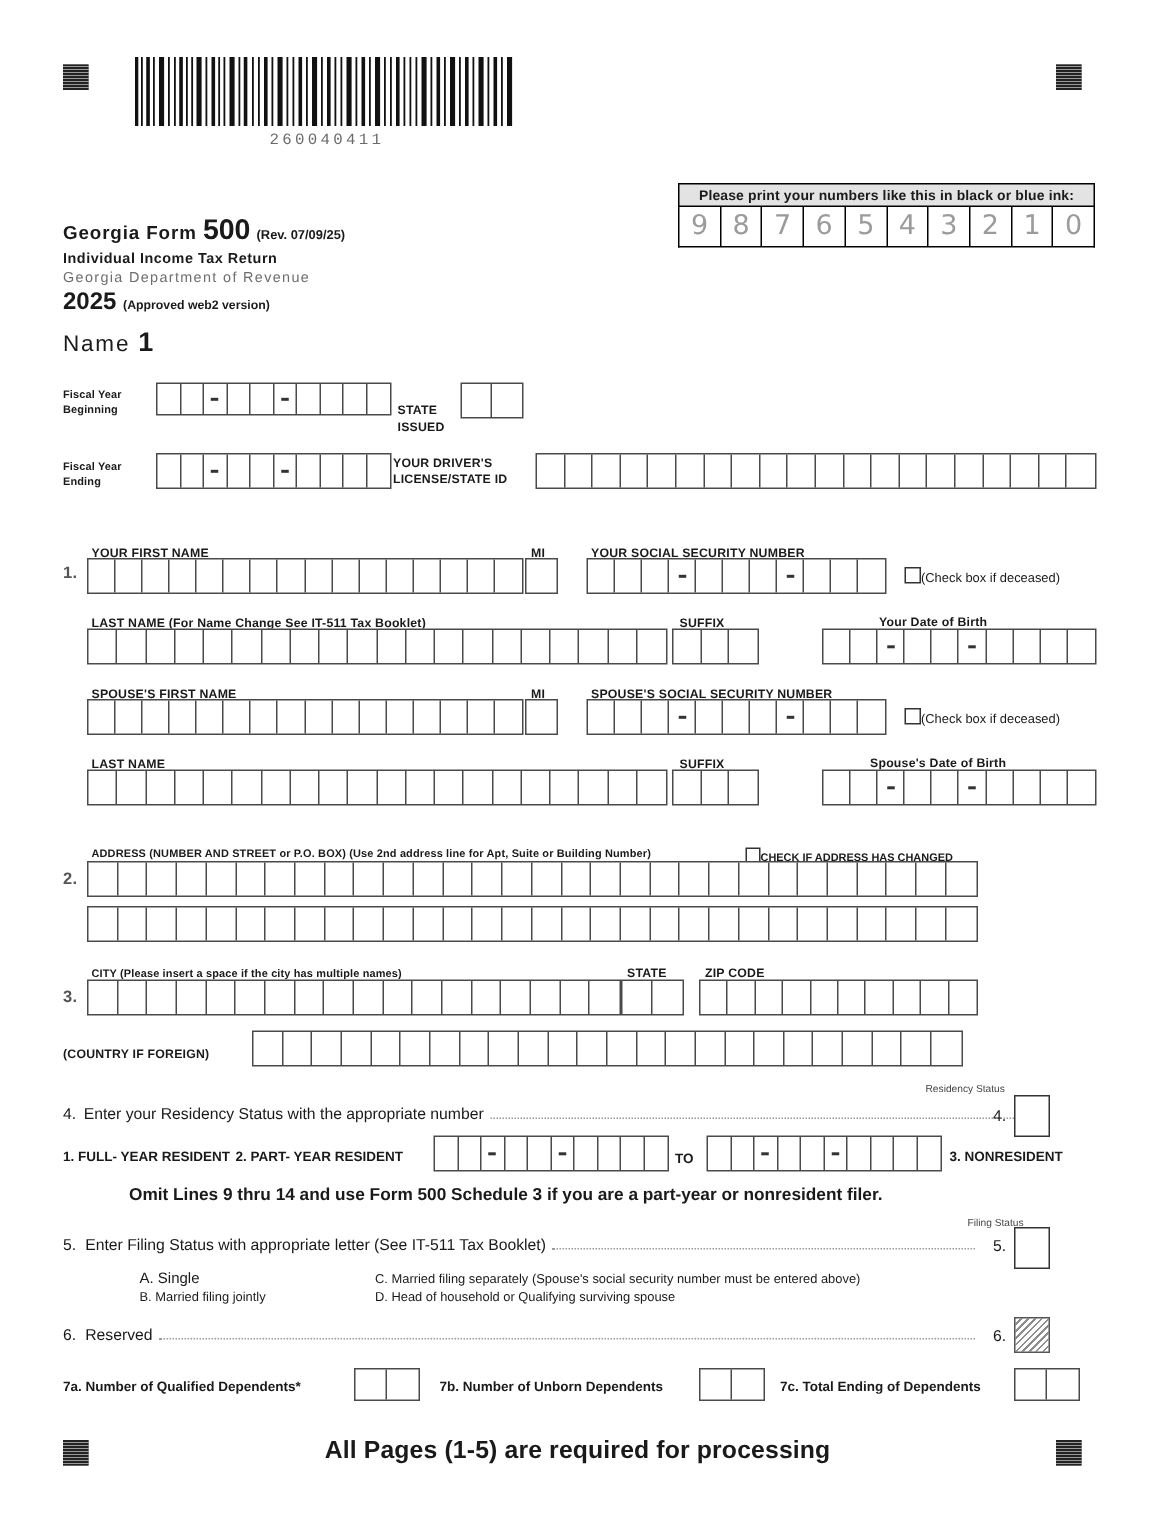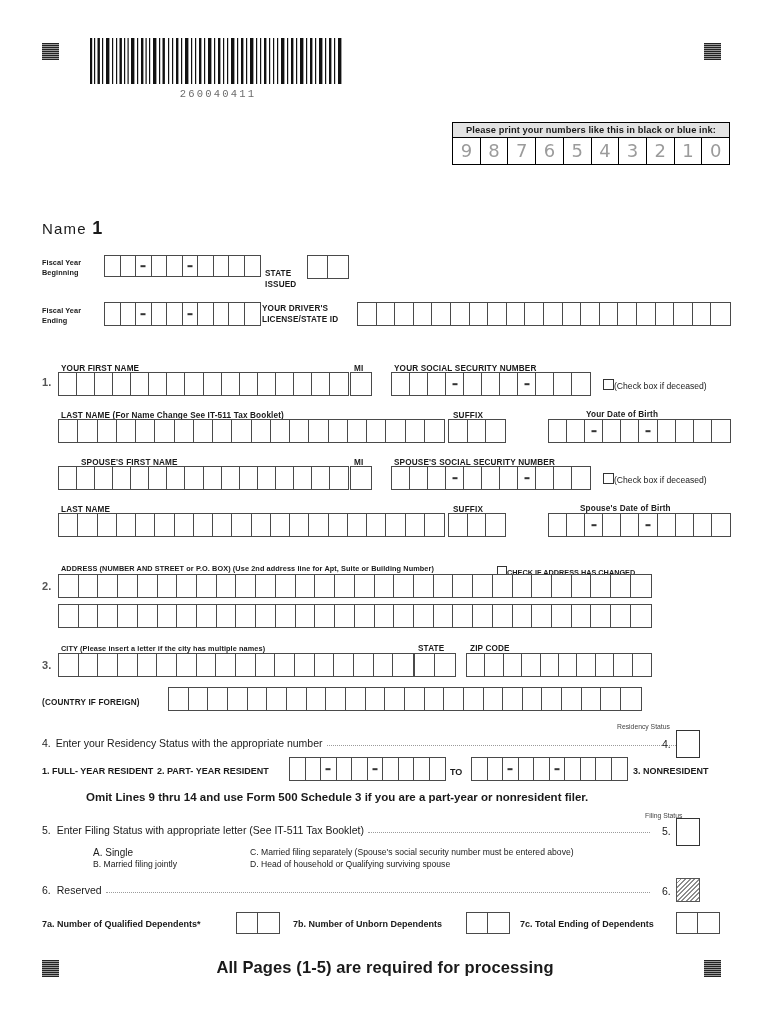--- a/index.html
+++ b/index.html
@@ -202,20 +202,33 @@
           <rect x="231" y="0" width="3.4" height="46"></rect>
         <rect x="237" y="0" width="1.2" height="46"></rect>
           <rect x="241" y="0" width="2.4" height="46"></rect>
         <rect x="246" y="0" width="1.2" height="46"></rect>
           <rect x="250" y="0" width="3.4" height="46"></rect>
       </g>
     </svg>
     <div class="barcode-num">260040411</div>
   </div>
 
+  <div class="titleblock">
+    <div class="t-line1">
+      <span>Georgia Form</span>
+      <span class="formno">500</span>
+      <span class="rev">(Rev. 07/09/25)</span>
+    </div>
+    <div class="t-line2">Individual Income Tax Return</div>
+    <div class="t-line3">Georgia Department of Revenue</div>
+    <div class="t-line4">
+      <span class="yr">2025</span>
+      <span class="appr">(Approved web2 version)</span>
+    </div>
+  </div>
 
   <div class="pagelabel">
     <span>Name</span>
     <span class="pnum">1</span>
   </div>
 
   <div class="printsample">
     <div class="cap">Please print your numbers like this in black or blue ink:</div>
     <div class="digitrow">
       <div class="dg">9</div>
@@ -383,21 +396,21 @@
       <div class="c dash" style="width: 10%;"></div>
       <div class="c" style="width: 10%;"></div>
       <div class="c" style="width: 10%;"></div>
       <div class="c dash" style="width: 10%;"></div>
       <div class="c" style="width: 10%;"></div>
       <div class="c" style="width: 10%;"></div>
       <div class="c" style="width: 10%;"></div>
       <div class="c" style="width: 10%;"></div>
     </div>
 
-  <div class="abs lbl" style="left:61px; top:458px;margin-left:20px;">SPOUSE'S FIRST NAME</div>
+  <div class="abs lbl" style="left:61px; top:458px;">SPOUSE'S FIRST NAME</div>
   <div class="comb abs" id="sfirstname" style="left:58px; top:466px; width:291px; height:24px;">
       <div class="c" style="width: 6.25%;"></div>
       <div class="c" style="width: 6.25%;"></div>
       <div class="c" style="width: 6.25%;"></div>
       <div class="c" style="width: 6.25%;"></div>
       <div class="c" style="width: 6.25%;"></div>
       <div class="c" style="width: 6.25%;"></div>
       <div class="c" style="width: 6.25%;"></div>
       <div class="c" style="width: 6.25%;"></div>
       <div class="c" style="width: 6.25%;"></div>
@@ -541,21 +554,21 @@
       <div class="c" style="width: 3.33333%;"></div>
       <div class="c" style="width: 3.33333%;"></div>
       <div class="c" style="width: 3.33333%;"></div>
       <div class="c" style="width: 3.33333%;"></div>
       <div class="c" style="width: 3.33333%;"></div>
       <div class="c" style="width: 3.33333%;"></div>
       <div class="c" style="width: 3.33333%;"></div>
     </div>
 
   <div class="abs lbl" style="left:42px; top:659px; font-size:11px; color:#555;">3.</div>
-  <div class="abs lbl-sm" style="left:61px; top:644px;">CITY (Please insert a letter if the city has multiple names)</div>
+  <div class="abs lbl-sm" style="left:61px; top:644px;">CITY (Please insert a space if the city has multiple names)</div>
   <div class="comb abs" id="city" style="left:58px; top:653px; width:356px; height:24px;">
       <div class="c" style="width: 5.55556%;"></div>
       <div class="c" style="width: 5.55556%;"></div>
       <div class="c" style="width: 5.55556%;"></div>
       <div class="c" style="width: 5.55556%;"></div>
       <div class="c" style="width: 5.55556%;"></div>
       <div class="c" style="width: 5.55556%;"></div>
       <div class="c" style="width: 5.55556%;"></div>
       <div class="c" style="width: 5.55556%;"></div>
       <div class="c" style="width: 5.55556%;"></div>

